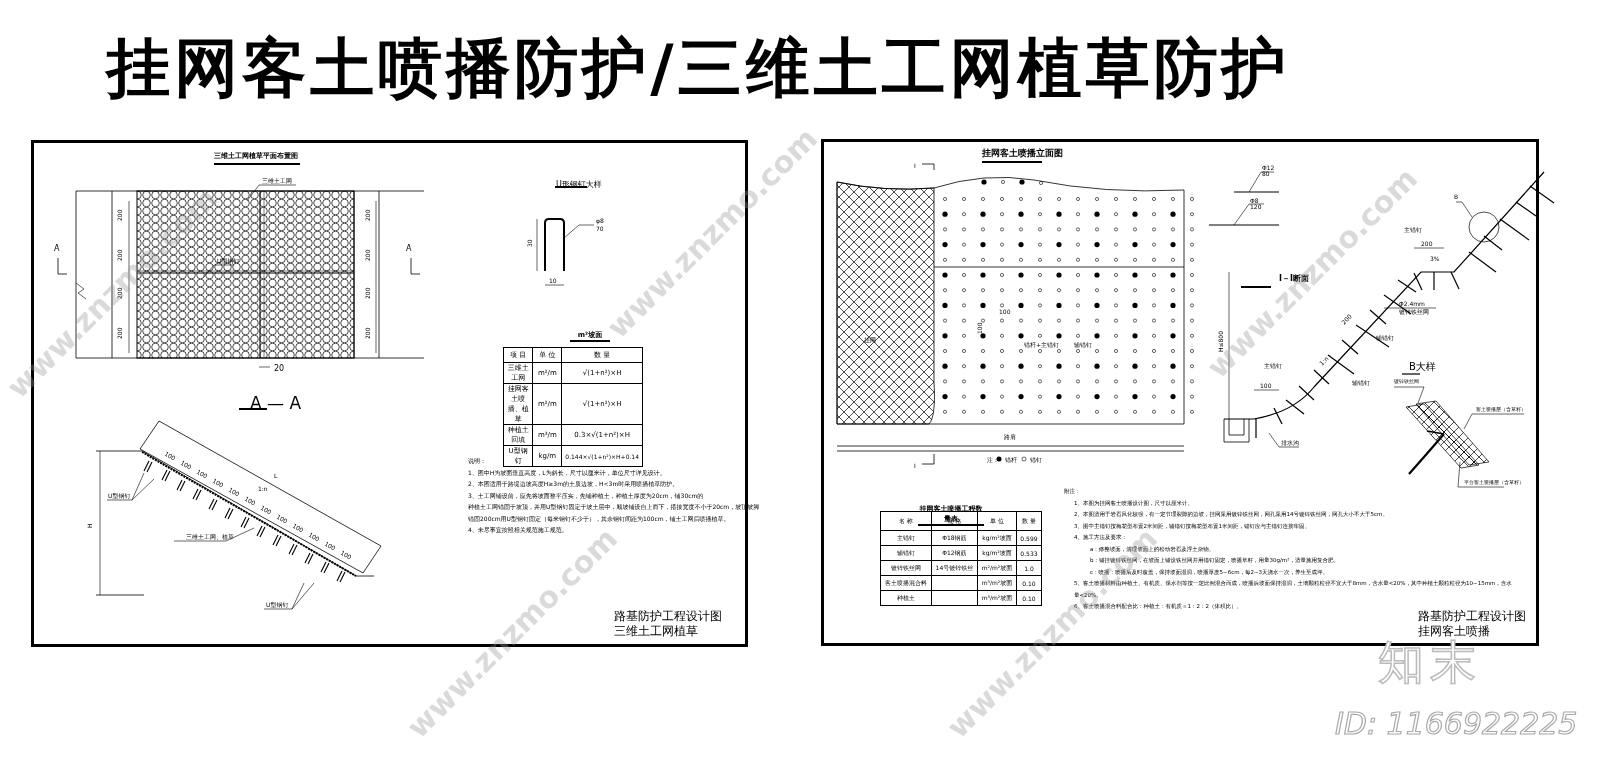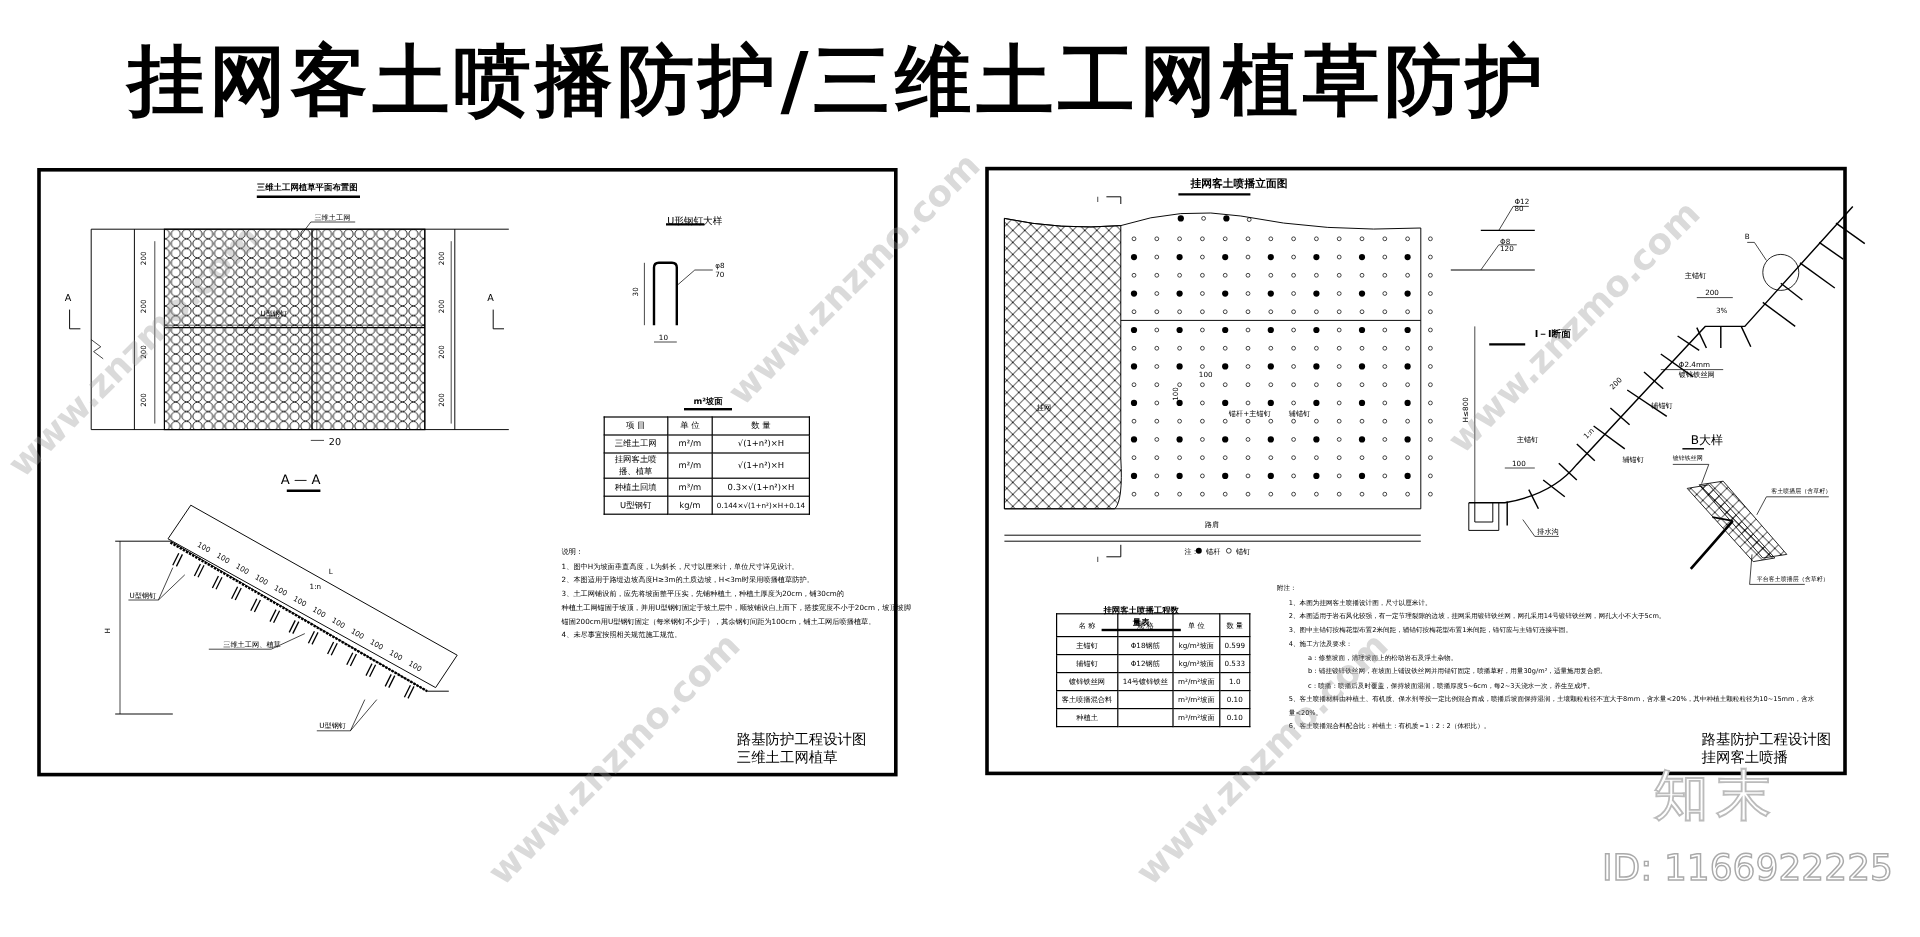--- a/index.html
+++ b/index.html
@@ -11,21 +11,21 @@
   svg{position:absolute;left:0;top:0;overflow:visible;}
   .tiny{font-size:6px;font-family:"DejaVu Sans",sans-serif;}
   .small{font-size:8px;font-family:"DejaVu Sans",sans-serif;}
   .note{position:absolute;font-size:8px;line-height:12.5px;white-space:nowrap;font-family:"DejaVu Sans",sans-serif;}
   .stamp{position:absolute;text-align:left;font-family:"DejaVu Serif",serif;font-size:12px;line-height:15px;}
   table.qty{position:absolute;border-collapse:collapse;font-size:7px;}
   table.qty td{border:1px solid #000;text-align:center;padding:0 3px;height:14px;}
   .tbl-title{position:absolute;font-size:7px;font-weight:bold;border-bottom:2px solid #000;text-align:center;}
   .wm{position:absolute;color:rgba(150,150,150,0.35);font-size:30px;font-weight:bold;white-space:nowrap;transform:rotate(-45deg);transform-origin:left top;pointer-events:none;}
   .brand{position:absolute;left:1378px;top:632px;font-size:46px;color:#fff;-webkit-text-stroke:1.5px #bbb;font-family:"DejaVu Sans",sans-serif;letter-spacing:6px;text-align:right;}
-  .brand-id{position:absolute;left:1335px;top:706px;font-size:30px;color:#fff;-webkit-text-stroke:1.2px #aaa;font-family:"DejaVu Sans",sans-serif;}
+  .brand-id{position:absolute;left:1335px;top:706px;font-size:30px;color:#fff;-webkit-text-stroke:1.2px #aaa;font-family:"DejaVu Sans",sans-serif;font-style:italic;}
 </style>
 </head>
 <body>
 
 <div class="main-title">挂网客土喷播防护/三维土工网植草防护</div>
 
 <div class="sheet" id="sheet-left">
   <svg width="717" height="507" viewBox="0 0 717 507">
     <defs>
       <pattern id="hex" width="9" height="8" patternUnits="userSpaceOnUse">
@@ -143,24 +143,24 @@
     <text x="74" y="355" class="tiny">U型钢钉</text>
     <polyline points="140,398 192,398 220,385" fill="none" stroke="#000" stroke-width="0.6"></polyline>
     <text x="152" y="396" class="tiny">三维土工网、植草</text>
     <polyline points="230,466 258,466 270,440" fill="none" stroke="#000" stroke-width="0.6"></polyline>
     <polyline points="258,466 280,440" fill="none" stroke="#000" stroke-width="0.6"></polyline>
     <text x="232" y="464" class="tiny">U型钢钉</text>
   </svg>
 
   <div class="small" style="position:absolute;left:180px;top:8px;font-size:7px;font-weight:bold;">三维土工网植草平面布置图</div>
   <div class="small" style="position:absolute;left:522px;top:36px;font-size:8px;">U形钢钉大样</div>
-  <div style="position:absolute;left:200px;top:250px;font-size:11px;">A — A</div>
+  <div style="position:absolute;left:216px;top:250px;font-size:17px;">A — A</div>
 
   <div class="tbl-title" style="left:536px;top:187px;width:40px;">m²坡面</div>
-  <table class="qty" style="left:469px;top:204px;width:172px;">
+  <table class="qty" style="left:469px;top:204px;width:140px;">
     <tbody>
         <tr>
       <td style="width:70px">项  目</td>
       <td style="width:40px">单  位</td>
       <td>数  量</td>
     </tr>
     <tr>
           <td>三维土工网</td>
           <td>m²/m</td>
           <td>√(1+n²)×H</td>
@@ -498,21 +498,21 @@
     <line x1="578" y1="232" x2="596" y2="232" stroke="#000" stroke-width="1.2"></line>
     <polygon points="582,265 600,262 655,323 637,326" fill="url(#cross)" stroke="#000" stroke-width="0.7"></polygon>
     <polygon points="592,262 612,259 665,320 645,323" fill="url(#cross)" stroke="#000" stroke-width="0.7"></polygon>
     <polyline points="620,292 600,315 585,332" fill="none" stroke="#000" stroke-width="2.2"></polyline>
     <line x1="603" y1="289" x2="620" y2="292" stroke="#000" stroke-width="1.5"></line>
     <polyline points="594,261 600,245 570,245" fill="none" stroke="#000" stroke-width="0.6"></polyline>
     <polyline points="640,287 648,272 700,272" fill="none" stroke="#000" stroke-width="0.6"></polyline>
     <polyline points="636,320 634,345 680,345" fill="none" stroke="#000" stroke-width="0.6"></polyline>
   </svg>
 
-  <div style="position:absolute;left:158px;top:5px;font-size:9px;font-weight:bold;margin-left:10px;">挂网客土喷播立面图</div>
+  <div style="position:absolute;left:158px;top:5px;font-size:9px;font-weight:bold;">挂网客土喷播立面图</div>
   <div style="position:absolute;left:455px;top:131px;font-size:8px;font-weight:bold;text-align:right;">I－I断面</div>
   <div style="position:absolute;left:585px;top:218px;font-size:10px;">B大样</div>
   <div class="tiny" style="position:absolute;left:570px;top:236px;font-size:5px;">镀锌铁丝网</div>
   <div class="tiny" style="position:absolute;left:652px;top:264px;font-size:5px;">客土喷播层（含草籽）</div>
   <div class="tiny" style="position:absolute;left:640px;top:337px;font-size:5px;">平台客土喷播层（含草籽）</div>
 
   <div class="tbl-title" style="left:94px;top:362px;width:66px;">挂网客土喷播工程数量表</div>
   <table class="qty" style="left:56px;top:369px;width:162px;font-size:6px;">
     <tbody>
         <tr>

